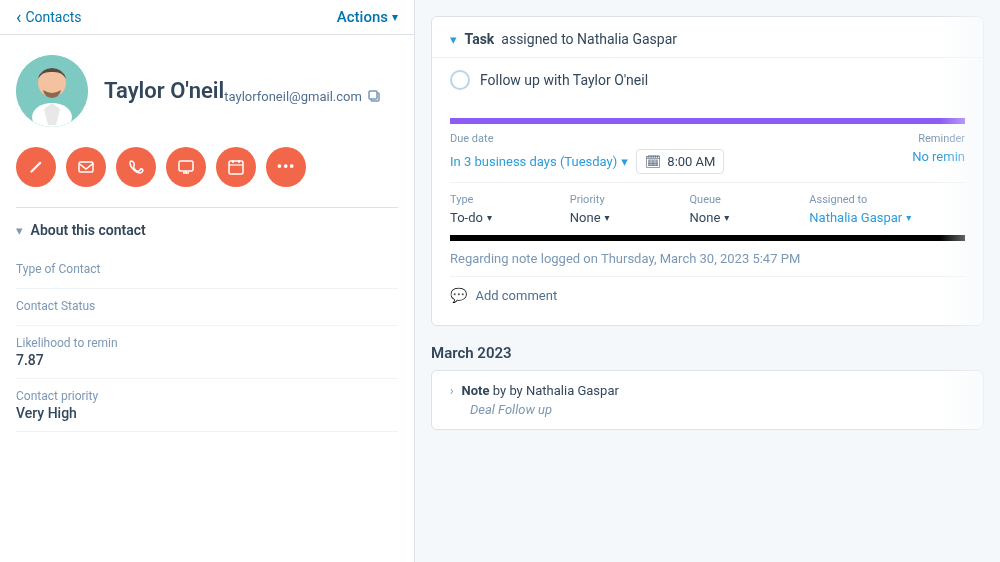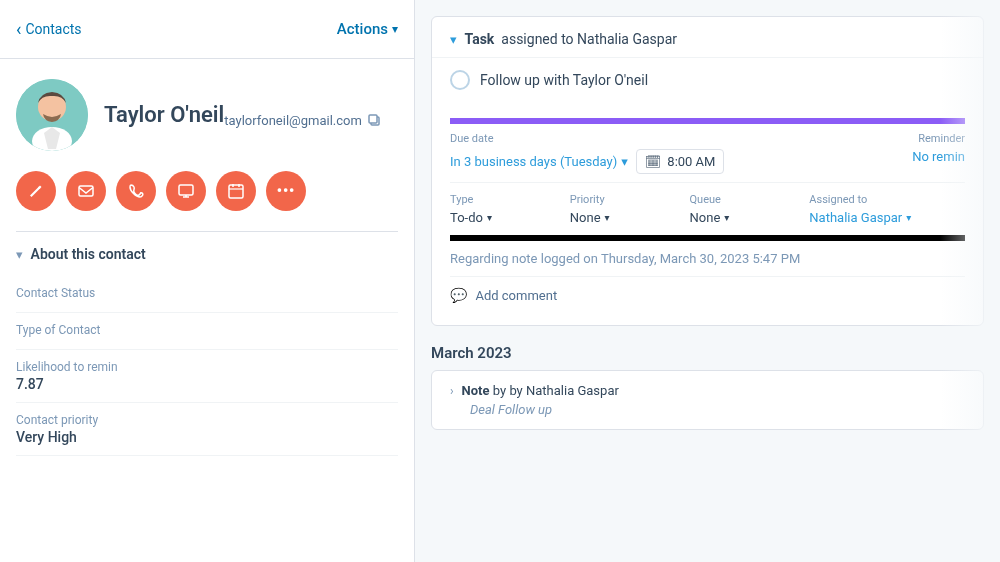--- a/index.html
+++ b/index.html
@@ -21,21 +21,21 @@
       border-right: 1px solid #dde1e8;
       display: flex;
       flex-direction: column;
       background: #fff;
     }
 
     .left-header {
       display: flex;
       align-items: center;
       justify-content: space-between;
-      padding: 20px 16px;
+      padding: 8px 16px;
       border-bottom: 1px solid #dde1e8;
     }
 
     .contacts-back {
       display: flex;
       align-items: center;
       color: #0073ae;
       font-size: 14px;
       cursor: pointer;
       gap: 4px;
@@ -482,25 +482,25 @@
 
   <div class="divider"></div>
 
   <div class="section-header">
     <span class="chevron">▾</span>
     <span class="section-title">About this contact</span>
   </div>
 
   <div class="contact-fields">
     <div class="field-row">
+      <div class="field-label">Type of Contact</div>
+      <div class="field-value empty"></div>
+    </div>
+    <div class="field-row">
       <div class="field-label">Contact Status</div>
-      <div class="field-value empty"></div>
-    </div>
-    <div class="field-row">
-      <div class="field-label">Type of Contact</div>
       <div class="field-value empty"></div>
     </div>
     <div class="field-row">
       <div class="field-label">Likelihood to remin</div>
       <div class="field-value">7.87</div>
     </div>
     <div class="field-row">
       <div class="field-label">Contact priority</div>
       <div class="field-value">Very High</div>
     </div>

